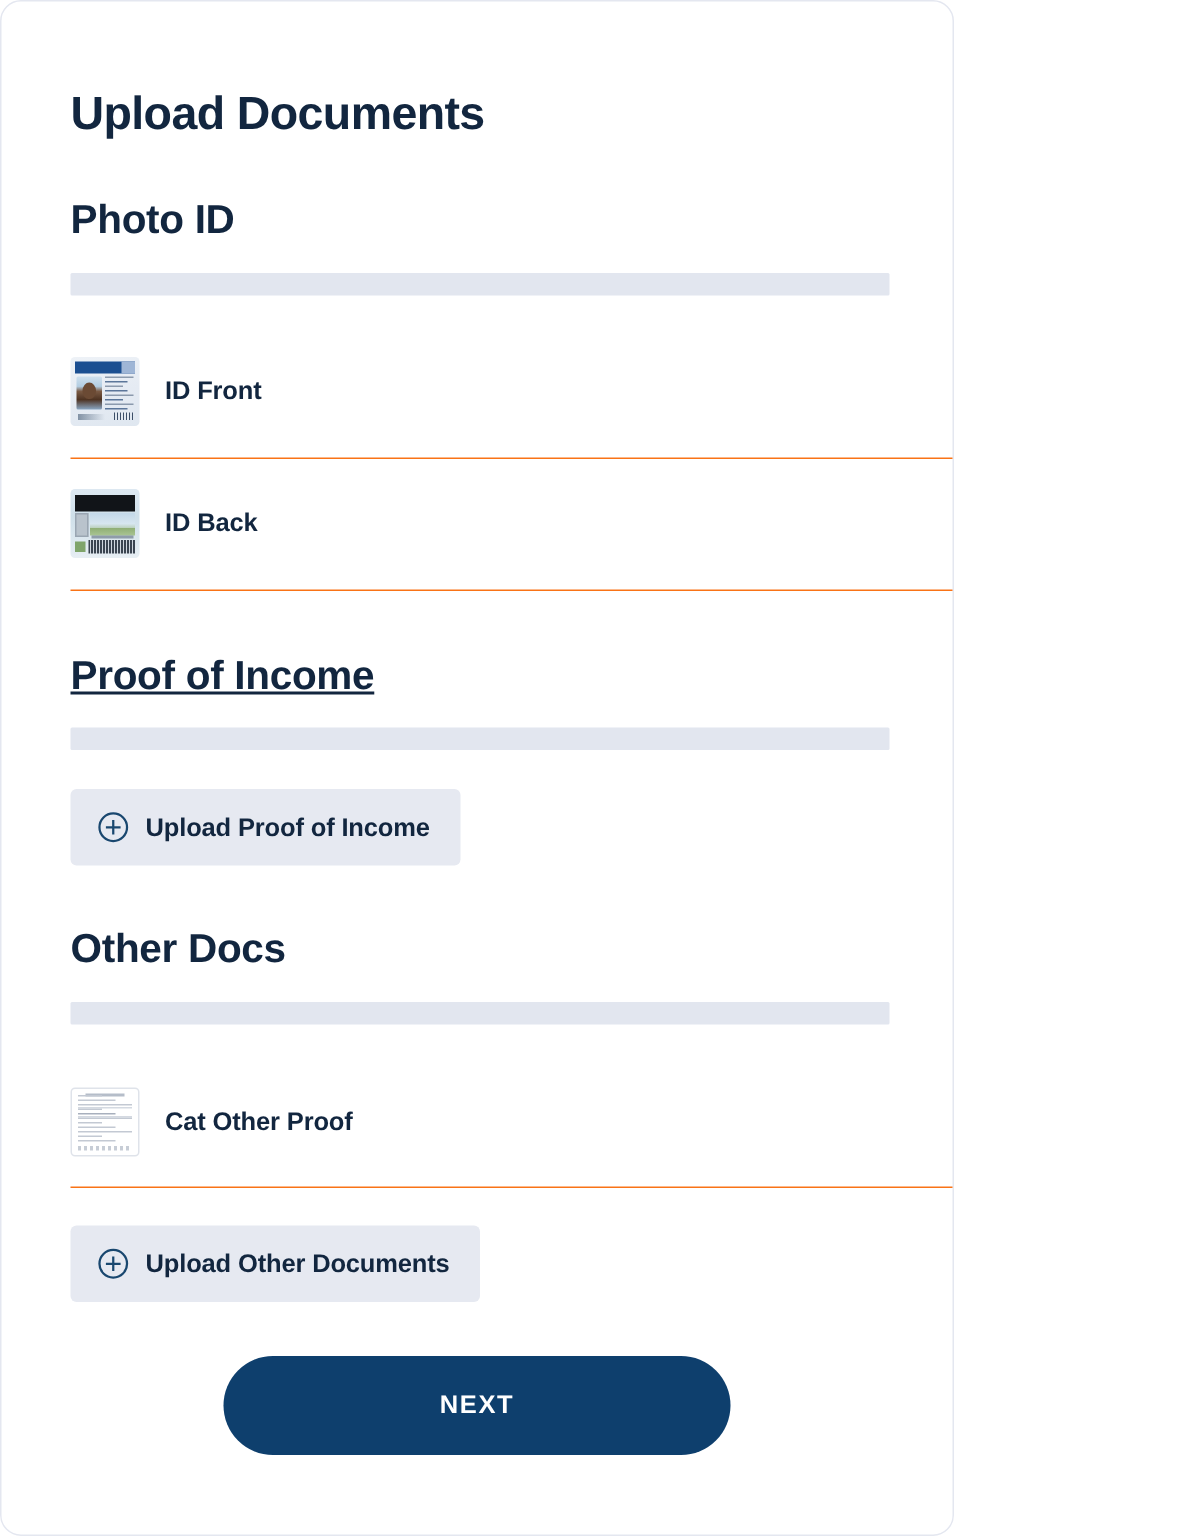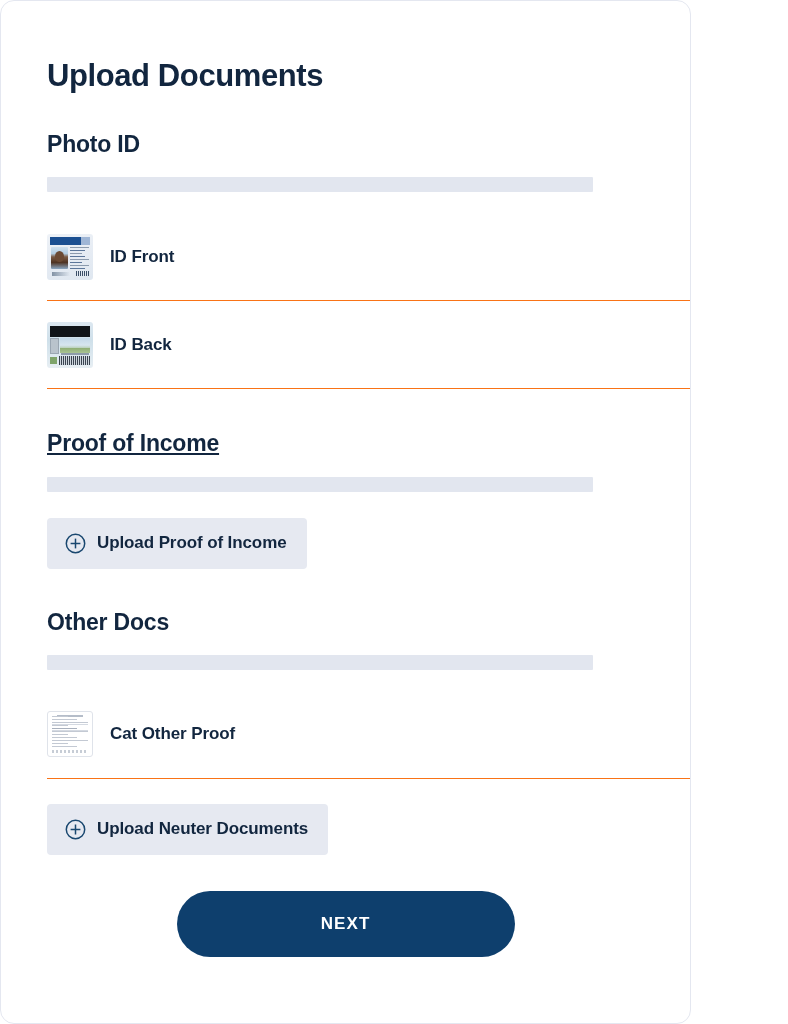--- a/index.html
+++ b/index.html
@@ -6,21 +6,21 @@
 
   html, body {
     width: 788px;
     height: 1024px;
     background: #ffffff;
     font-family: "Liberation Sans", sans-serif;
   }
 
   .page-card {
     position: relative;
-    width: 691px;
+    width: 636px;
     height: 1024px;
     background: #ffffff;
     border: 1px solid #e4e7f0;
     border-radius: 14px;
     overflow: hidden;
   }
 
   .content {
     padding: 46px 46px 0 46px;
   }
@@ -29,21 +29,21 @@
   .page-title {
     font-size: 31px;
     font-weight: 700;
     color: #12263f;
     letter-spacing: -0.4px;
     line-height: 1.1;
     margin-top: 12px;
   }
 
   .section-title {
-    font-size: 23px;
+    font-size: 27px;
     font-weight: 700;
     color: #12263f;
     letter-spacing: -0.2px;
     line-height: 1.1;
   }
 
   .section-title.photo-id { margin-top: 39px; }
   .section-title.proof    { margin-top: 0; text-decoration: underline; }
   .section-title.other    { margin-top: 0; }
 
@@ -363,21 +363,21 @@
         </svg>
       </button>
     </div>
 
     <button class="upload-btn other">
       <svg width="21" height="21" viewBox="0 0 21 21">
         <circle cx="10.5" cy="10.5" r="9.2" fill="none" stroke="#19476f" stroke-width="1.5"></circle>
         <line x1="10.5" y1="5.6" x2="10.5" y2="15.4" stroke="#19476f" stroke-width="1.5"></line>
         <line x1="5.6" y1="10.5" x2="15.4" y2="10.5" stroke="#19476f" stroke-width="1.5"></line>
       </svg>
-      <span>Upload Neuter Documents</span>
+      <span>Upload Other Documents</span>
     </button>
 
     
     <div class="next-wrap">
       <button class="next-btn">NEXT</button>
     </div>
 
   </div>
 </div>
 

